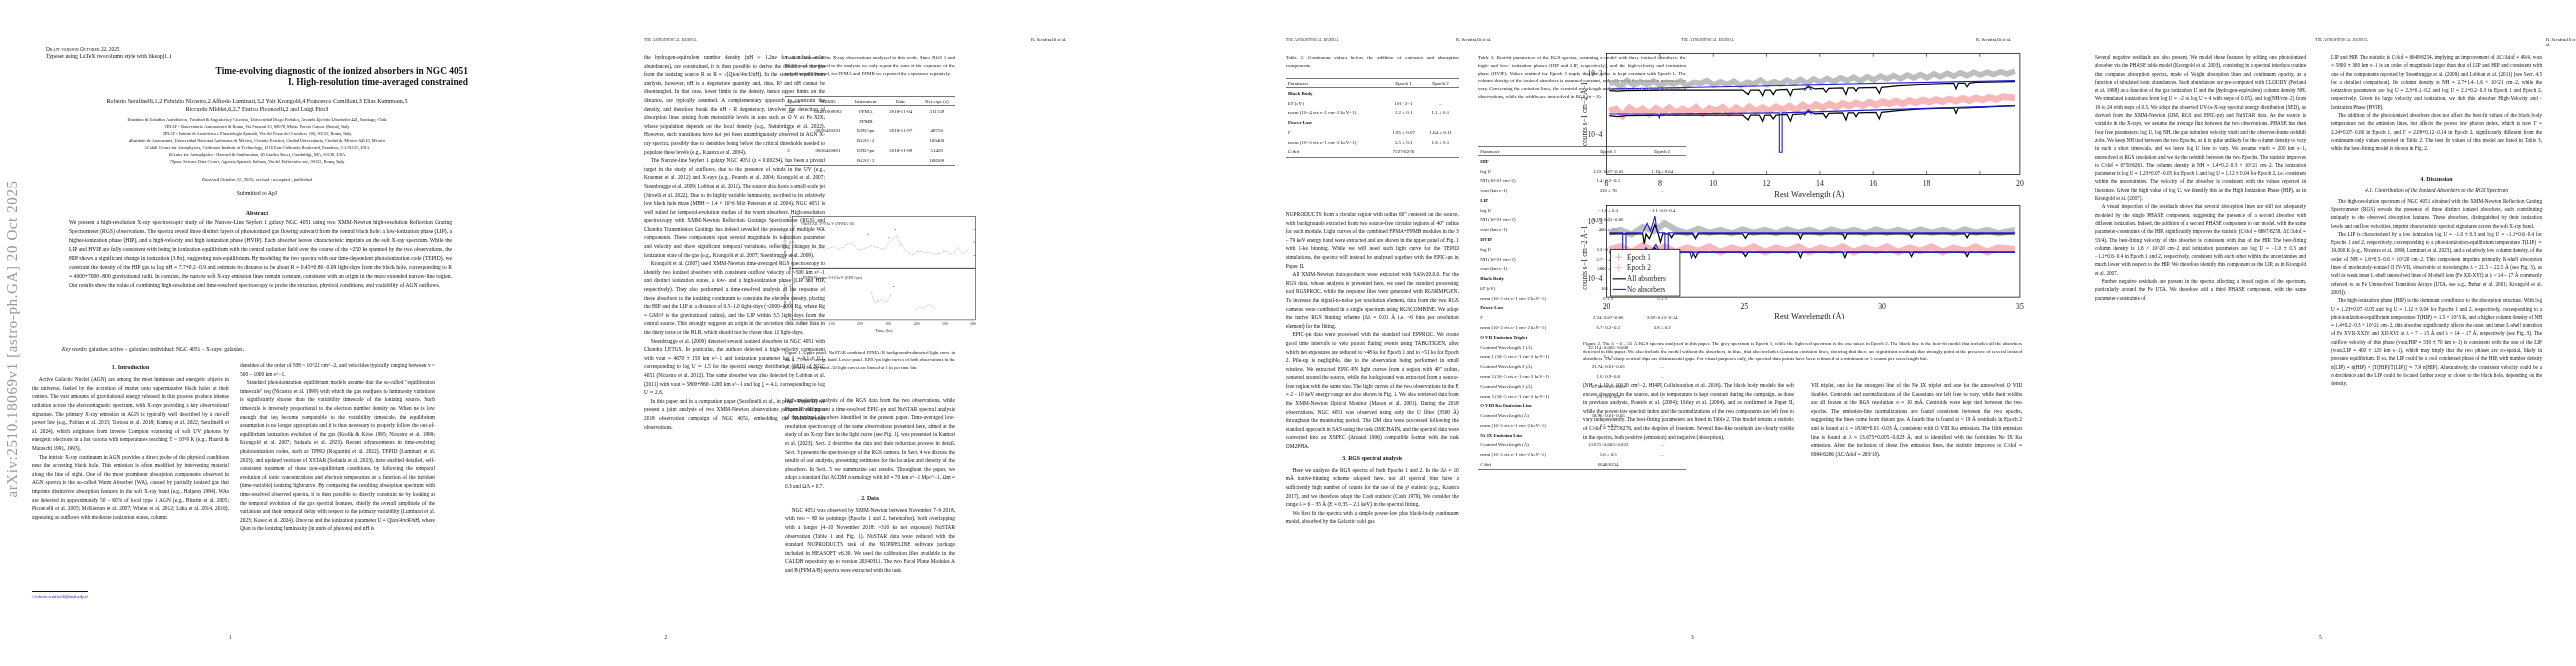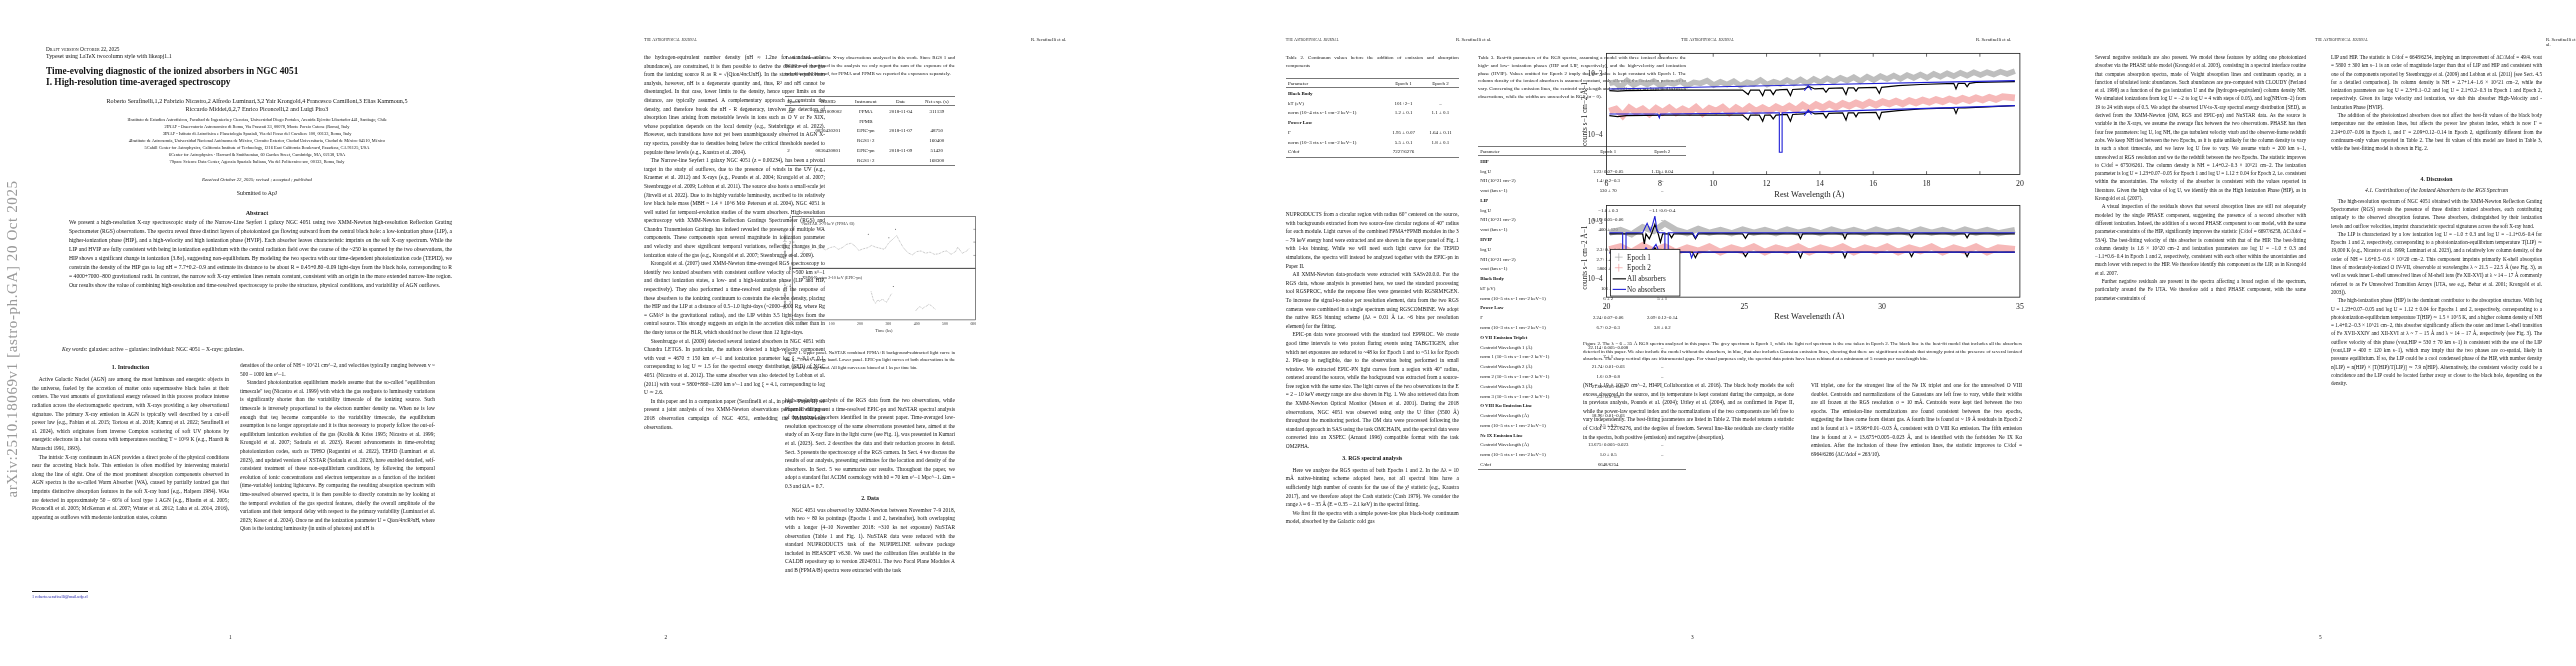--- a/index.html
+++ b/index.html
@@ -4,21 +4,21 @@
 <style>
   * { box-sizing: border-box; margin: 0; padding: 0; }
   html, body { width: 2576px; height: 667px; background: #fff; overflow: hidden; }
   body { font-family: "Liberation Serif", "DejaVu Serif", serif; color: #111; position: relative; }
   .page { position: absolute; top: 0; width: 644px; height: 667px; background: #fff; }
   .p1 { left: 0; } .p2 { left: 644px; } .p3 { left: 1288px; } .p4 { left: 1932px; }
   .arxiv-stamp { position: absolute; left: 3.3px; top: 94px; width: 16.7px; height: 489px; }
   .arxiv-stamp span { position: absolute; left: 50%; top: 50%; transform: translate(-50%,-50%) rotate(-90deg); white-space: nowrap; font-family: "Liberation Serif", serif; font-size: 15px; color: #9a9a9a; letter-spacing: 0.6px; }
   .draft { position: absolute; left: 46px; top: 46px; font-size: 5.3px; font-variant: small-caps; }
   .typeset { position: absolute; left: 46px; top: 53px; font-size: 5.8px; }
-  .title { position: absolute; left: 46px; width: 422px; top: 66px; text-align: left; font-weight: bold; font-size: 9.4px; line-height: 10.6px; }
+  .title { position: absolute; left: 46px; width: 422px; top: 66px; text-align: right; font-weight: bold; font-size: 9.4px; line-height: 10.6px; }
   .authors { position: absolute; left: 46px; width: 422px; top: 97px; text-align: center; font-size: 6.1px; line-height: 8.3px; }
   .affils { position: absolute; left: 46px; width: 422px; top: 116px; text-align: center; font-size: 4.4px; line-height: 7px; }
   .received { position: absolute; left: 46px; width: 422px; top: 177px; text-align: center; font-size: 4.7px; font-style: italic; }
   .submitted { position: absolute; left: 46px; width: 422px; top: 190px; text-align: center; font-size: 5.8px; }
   .abs-head { position: absolute; left: 46px; width: 422px; top: 210px; text-align: center; font-weight: bold; font-size: 6.1px; }
   .abstract { position: absolute; left: 69px; width: 383px; top: 218px; font-size: 5.6px; line-height: 9px; text-align: justify; }
   .keywords { position: absolute; left: 62px; width: 389px; top: 346px; font-size: 5.6px; }
   .keywords i { font-style: italic; }
   .col { position: absolute; font-size: 5.4px; line-height: 8.6px; text-align: justify; }
   .sec-head { text-align: center; font-weight: bold; font-size: 5.8px; margin: 3.3px 0 3.3px; }
@@ -45,21 +45,21 @@
 <body>
 
 <div class="page p1">
   <div class="arxiv-stamp">
       <span>arXiv:2510.18069v1  [astro-ph.GA]  20 Oct 2025</span>
     </div>
   <div class="draft">Draft version October 22, 2025</div>
   <div class="typeset">Typeset using LaTeX twocolumn style with likeapj1.1</div>
   <div class="title">
     <div>Time-evolving diagnostic of the ionized absorbers in NGC 4051</div>
-    <div>I. High-resolution time-averaged spectroscopy</div>
+    <div>I. High-resolution time-averaged constrained</div>
   </div>
   <div class="authors">
     <div>Roberto Serafinelli,1,2 Fabrizio Nicastro,2 Alfredo Luminari,3,2 Yair Krongold,4 Francesco Camilloni,3 Elias Kammoun,5</div>
     <div>Riccardo Middei,6,2,7 Enrico Piconcelli,2 and Luigi Piro3</div>
   </div>
   <div class="affils">
     <div>1Instituto de Estudios Astrofísicos, Facultad de Ingeniería y Ciencias, Universidad Diego Portales, Avenida Ejército Libertador 441, Santiago, Chile</div>
     <div>2INAF - Osservatorio Astronomico di Roma, Via Frascati 33, 00078, Monte Porzio Catone (Roma), Italy</div>
     <div>3INAF - Istituto di Astrofisica e Planetologia Spaziali, Via del Fosso del Cavaliere 100, 00133, Roma, Italy</div>
     <div>4Instituto de Astronomía, Universidad Nacional Autónoma de México, Circuito Exterior, Ciudad Universitaria, Ciudad de México 04510, México</div>

